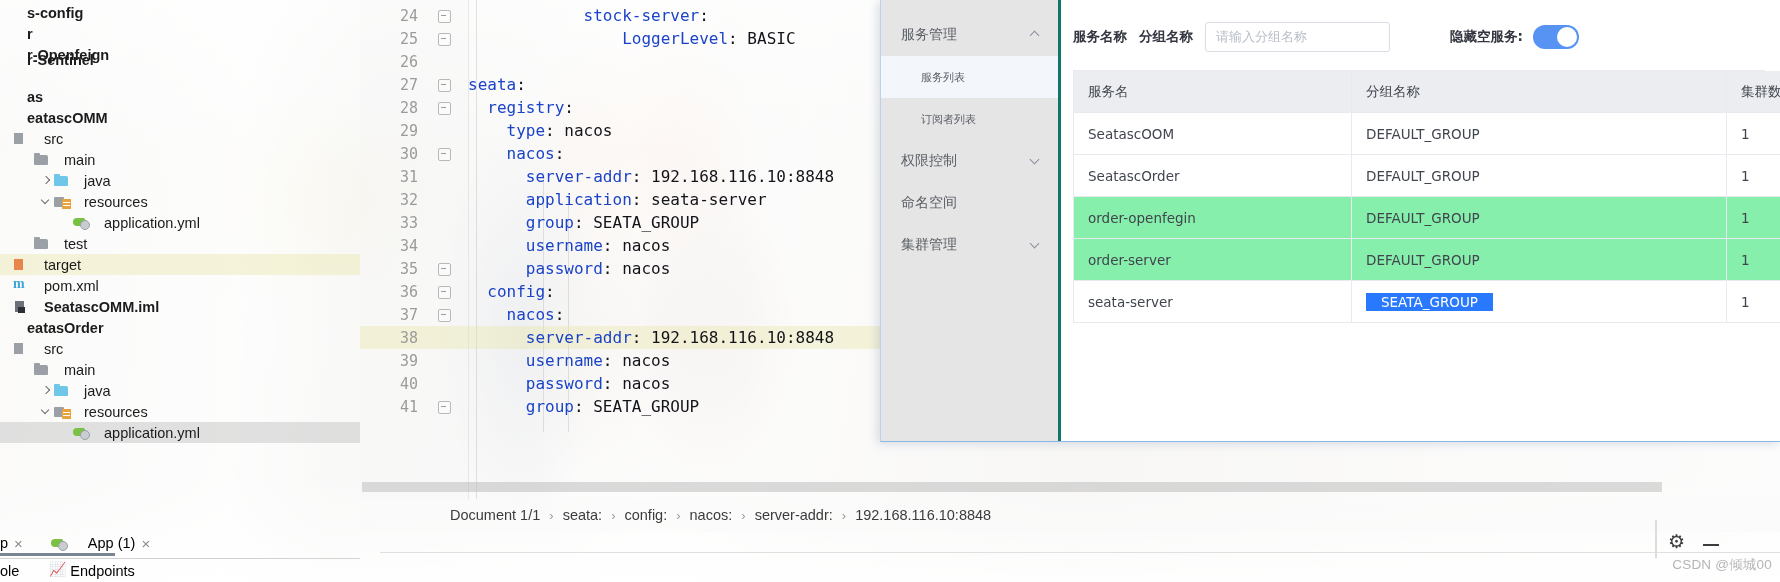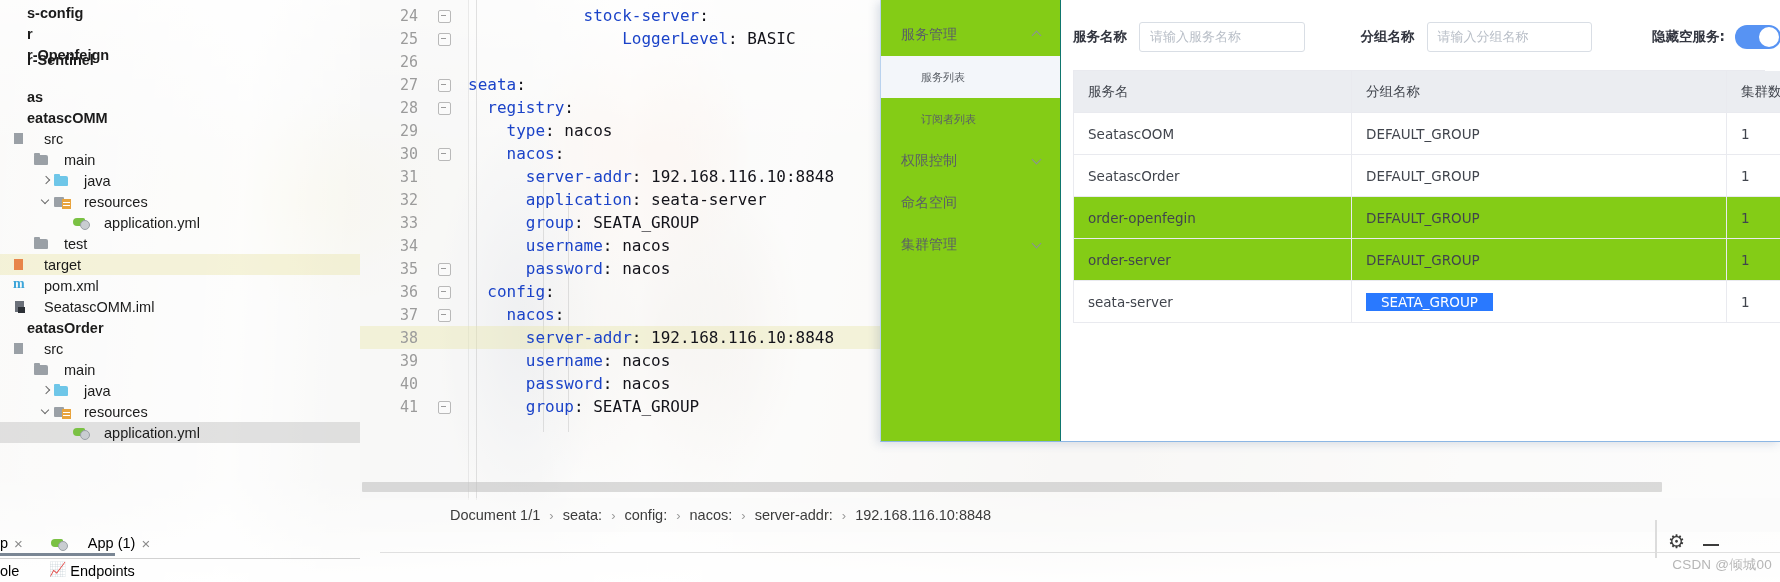--- a/index.html
+++ b/index.html
@@ -264,25 +264,25 @@
     width: 900px; height: 441px;
     background: #ffffff;
     border-left: 1px solid #b9d2ee;
     border-bottom: 1px solid #8cb6e4;
     box-shadow: -3px 2px 9px rgba(60,90,140,0.18);
     display: flex;
     overflow: hidden;
   }
   #nacos-sidebar {
     width: 180px;
-    background: #84cc16;
+    background: #e5e5e5;
     flex: 0 0 180px;
     padding-top: 14px;
     box-sizing: border-box;
-    border-right: 1px solid #0f766e;
+    border-right: 3px solid #0f766e;
   }
   .nav-item {
     height: 42px;
     display: flex;
     align-items: center;
     padding: 0 18px 0 20px;
     font-size: 14px;
     color: #5a5f66;
     justify-content: space-between;
     font-family: "DejaVu Sans", sans-serif;
@@ -377,21 +377,21 @@
     border-right: 1px solid #e9eaef;
     border-bottom: 1px solid #e9eaef;
     font-size: 13.5px;
     color: #41454d;
     white-space: nowrap;
     overflow: hidden;
   }
   .c0 { width: 278px; flex: 0 0 278px; }
   .c1 { width: 375px; flex: 0 0 375px; }
   .c2 { width: 250px; flex: 0 0 250px; }
-  .trow.pink .tcell { background: #84cc16; text-align: right; }
+  .trow.pink .tcell { background: #86efac; text-align: right; }
   .sel-text {
     background: #2979ff;
     color: #ffffff;
     padding: 1px 15px;
   }
 </style>
 </head>
 <body>
 
 <div id="ide">
@@ -470,21 +470,21 @@
         <span class="chev" style="visibility: hidden;"></span>
         <span class="ico ico-target"></span>
         <span class="tree-label">target</span>
       </div>
       <div class="tree-row" style="top: 275px;">
         <span style="display: inline-block; flex: 0 0 auto; width: 0px;"></span>
         <span class="chev" style="visibility: hidden;"></span>
         <span class="ico ico-xml"></span>
         <span class="tree-label">pom.xml</span>
       </div>
-      <div class="tree-row" style="top: 296px;">
+      <div class="tree-row" style="top: 296px; font-weight: bold;">
         <span style="display: inline-block; flex: 0 0 auto; width: 0px;"></span>
         <span class="chev" style="visibility: hidden;"></span>
         <span class="ico ico-iml"></span>
         <span class="tree-label">SeatascOMM.iml</span>
       </div>
       <div class="tree-row" style="top: 317px;">
         <span style="display: inline-block; flex: 0 0 auto; width: 0px;"></span>
         <span class="chev" style="visibility: hidden;"></span>
         <span class="tree-label bold">eatasOrder</span>
       </div>
@@ -606,21 +606,20 @@
         <span>命名空间</span>
       </div>
       <div class="nav-item">
         <span>集群管理</span>
         <span class="caret down"></span>
       </div>
     </div>
   <div id="nacos-main">
     <div id="search-row">
       <span class="field-label">服务名称</span>
-      <span class="text-input" id="service-name-input">请输入服务名称</span>
       <span class="field-label">分组名称</span>
       <span class="text-input" id="group-name-input">请输入分组名称</span>
       <span class="field-label" style="margin-right:10px">隐藏空服务:</span>
       <span class="toggle"></span>
     </div>
     <div id="svc-table">
         <div class="trow thead">
           <div class="tcell c0">服务名</div>
           <div class="tcell c1">分组名称</div>
           <div class="tcell c2">集群数目</div>

